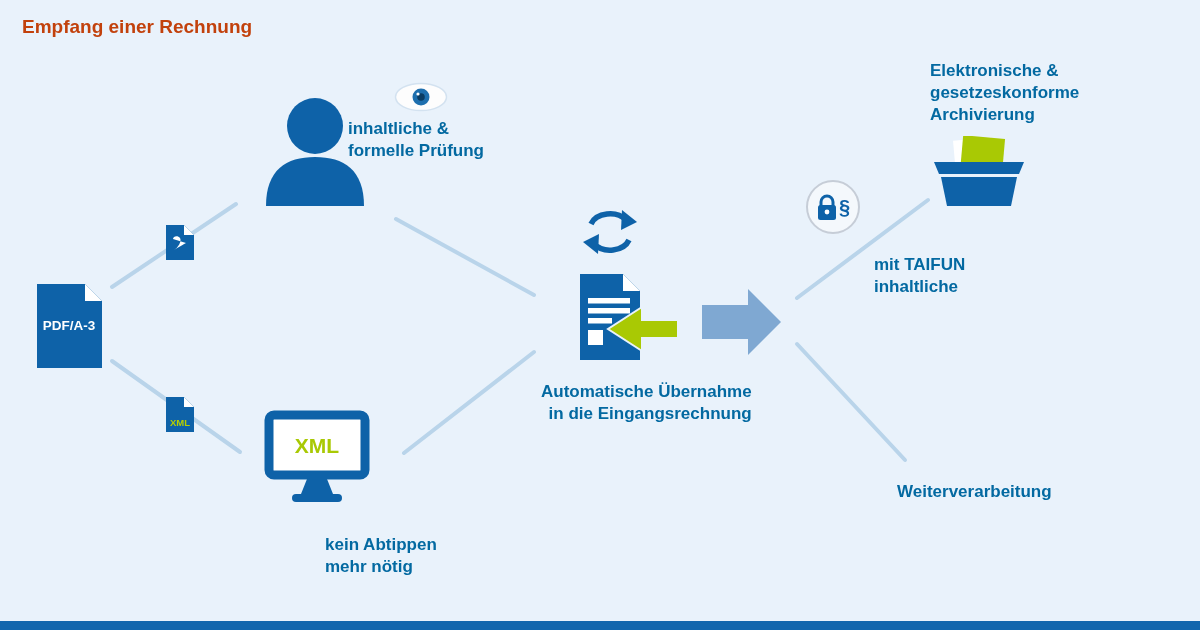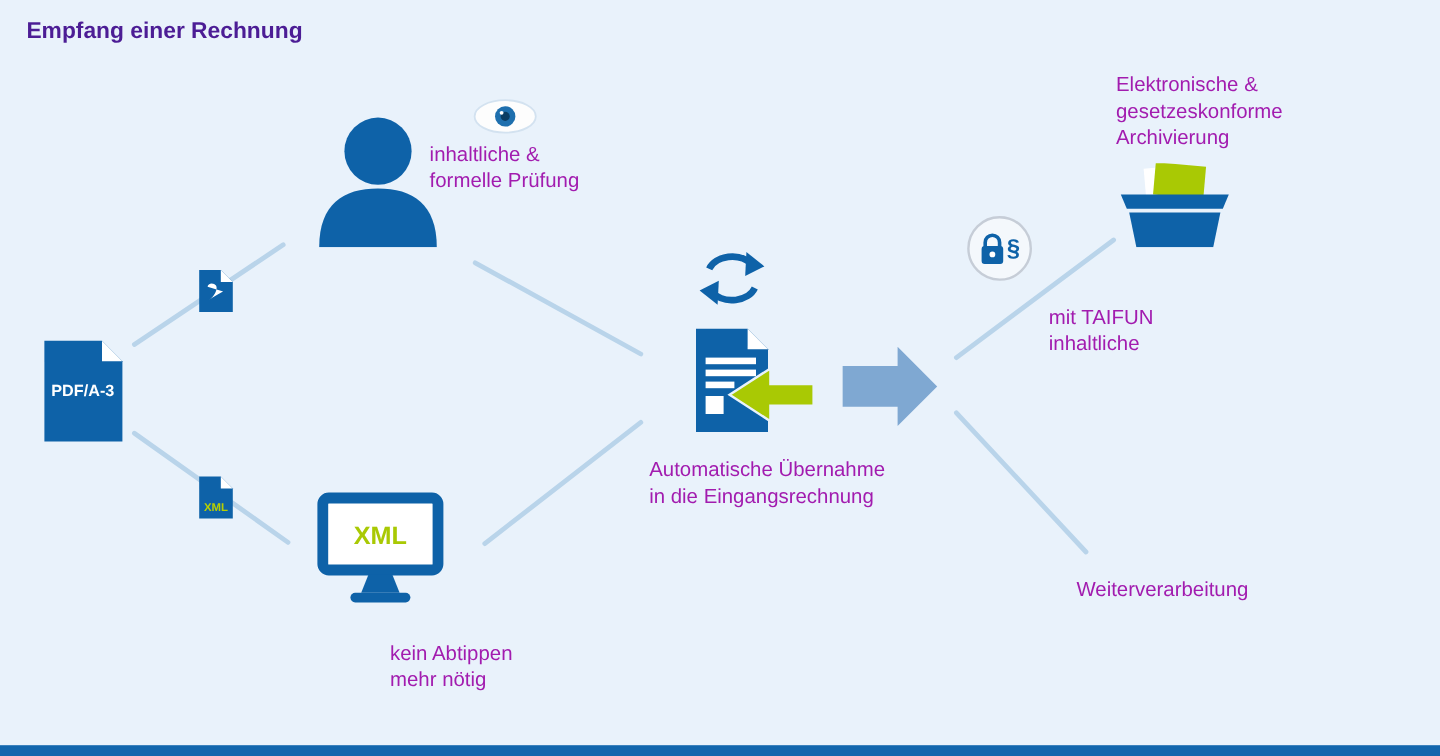--- a/index.html
+++ b/index.html
@@ -5,43 +5,43 @@
   * { margin:0; padding:0; box-sizing:border-box; }
   html, body { width:1200px; height:630px; }
   body {
     font-family:"Liberation Sans", sans-serif;
     background:#e9f2fb;
     position:relative;
     overflow:hidden;
   }
   .abs { position:absolute; }
   .caption {
-    font-weight:normal;
-    color:#a21caf;
+    font-weight:bold;
+    color:#0369a1;
     font-size:17px;
     line-height:1.28;
     white-space:pre-line;
   }
   #page-title {
     left:22px; top:16px;
-    font-size:19px; font-weight:bold; color:#4c1d95;
+    font-size:19px; font-weight:bold; color:#c2410c;
   }
   #connectors { left:0; top:0; z-index:1; }
   .node { z-index:2; }
   #pdf-doc       { left:34px;  top:282px; }
   #small-pdf     { left:165px; top:224px; }
   #small-xml     { left:165px; top:396px; }
   #person        { left:262px; top:96px; }
   #eye           { left:394px; top:82px; }
-  #check-caption { left:358px; top:118px; }
+  #check-caption { left:348px; top:118px; }
   #monitor       { left:264px; top:410px; }
   #monitor-caption { left:325px; top:534px; }
   #refresh       { left:579px; top:207px; }
   #center-doc    { left:578px; top:272px; }
-  #center-caption{ left:541px; top:381px; }
+  #center-caption{ left:541px; top:381px;text-align:right; }
   #big-arrow     { left:702px; top:288px; }
   #lock-badge {
     left:806px; top:180px;
     width:54px; height:54px;
     border-radius:50%;
     background:#f4f8fc;
     border:2px solid #c6cdd7;
     display:flex; align-items:center; justify-content:center;
     gap:0;
   }

